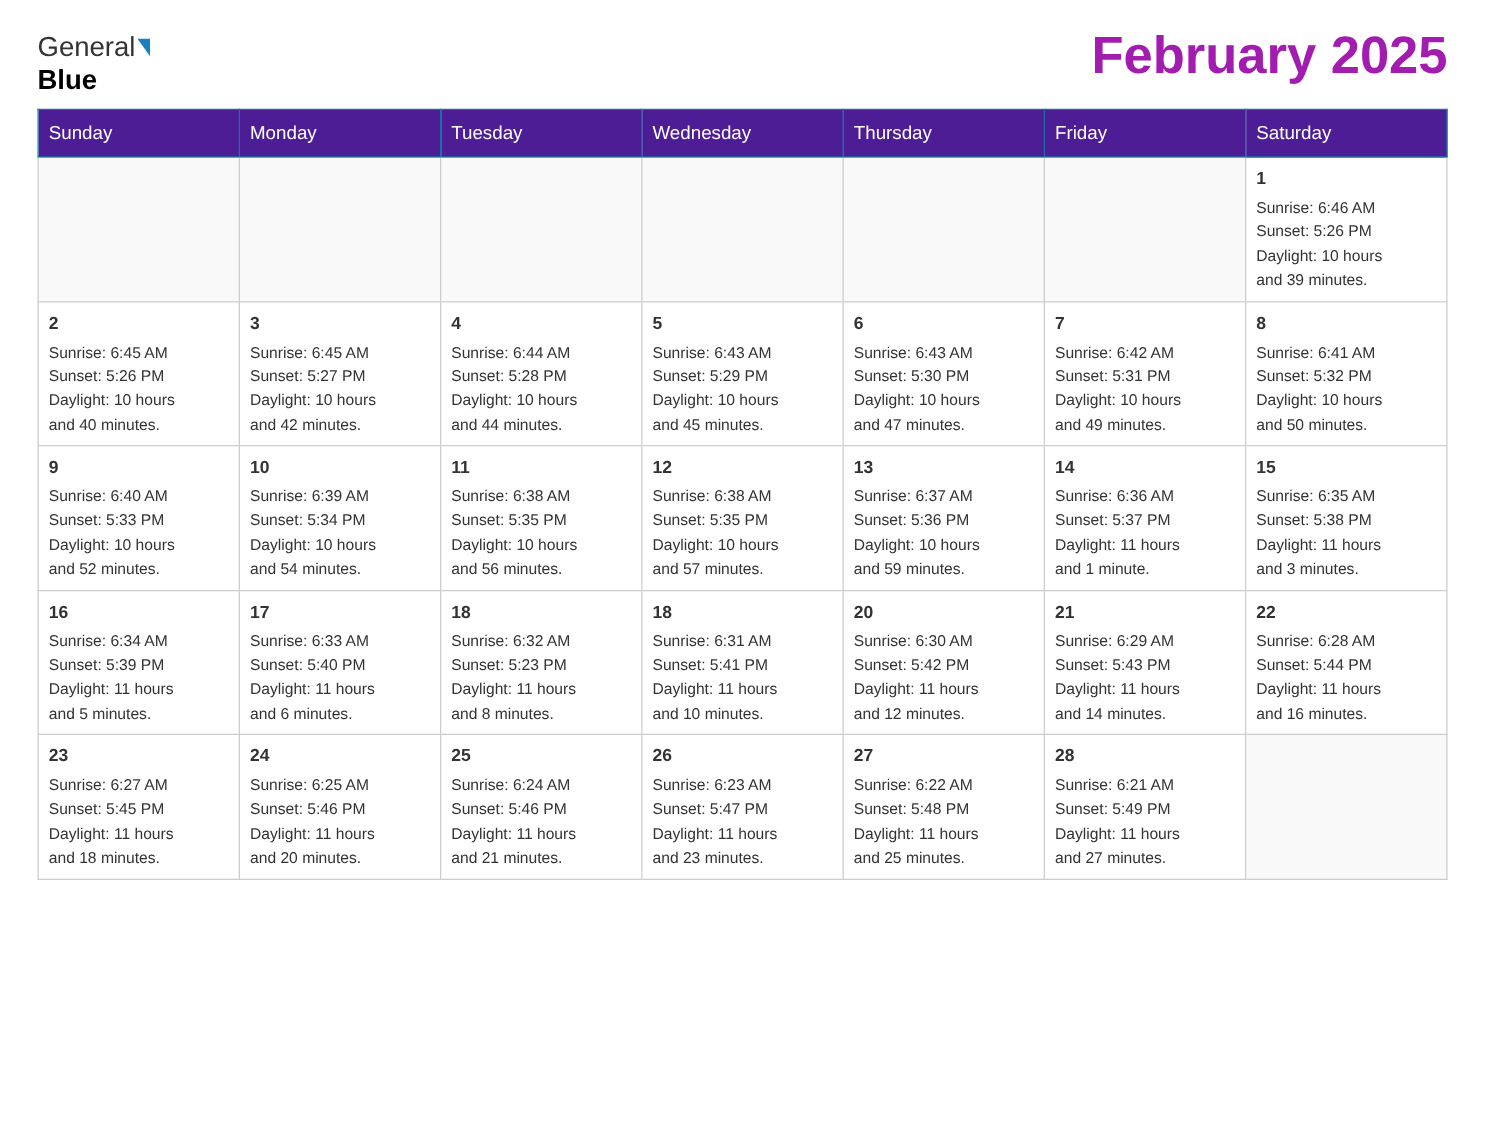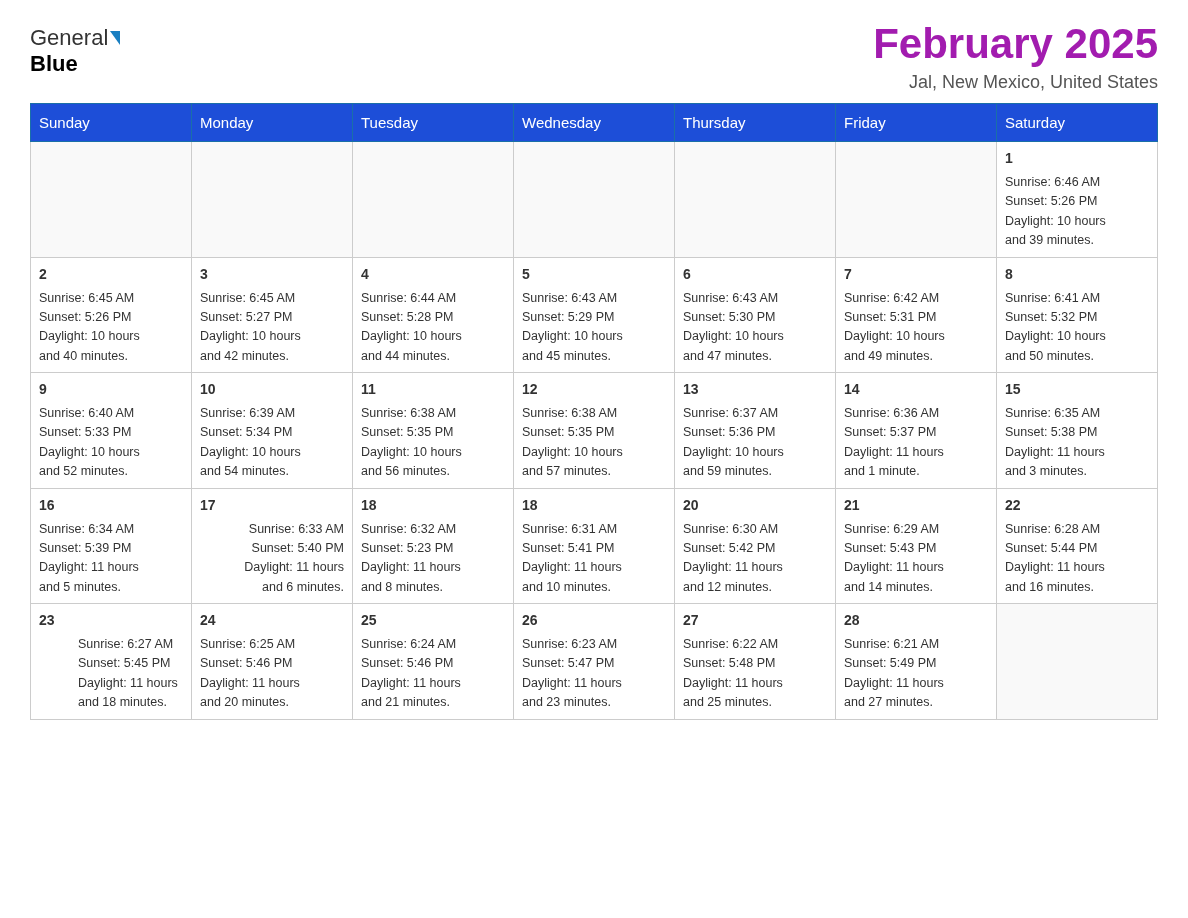--- a/index.html
+++ b/index.html
@@ -57,21 +57,21 @@
       font-size: 18px;
       color: #555;
       margin-top: 4px;
     }
     .calendar {
       width: 100%;
       border-collapse: collapse;
       margin-top: 10px;
     }
     .calendar thead th {
-      background-color: #1d4ed8;
+      background-color: #4c1d95;
       color: #fff;
       padding: 10px 8px;
       font-size: 15px;
       font-weight: normal;
       text-align: left;
       border: 1px solid #1a6fa8;
     }
     .calendar tbody td {
       vertical-align: top;
       border: 1px solid #ccc;
@@ -108,21 +108,20 @@
     <div class="logo-line">
       <span class="logo-general">General</span>
       <span class="logo-arrow"></span>
     </div>
     <div>
       <span class="logo-blue">Blue</span>
     </div>
   </div>
   <div class="title-section">
     <div class="calendar-title">February 2025</div>
-    <div class="calendar-subtitle">Jal, New Mexico, United States</div>
   </div>
 </div>
 
 <table class="calendar">
   <thead>
     <tr>
     <th>Sunday</th>
         <th>Monday</th>
         <th>Tuesday</th>
         <th>Wednesday</th>
@@ -252,21 +251,21 @@
       <tr class="row-divider">
         <td>
           <span class="day-number">16</span>
           <div class="day-info" style="white-space: pre-line;">Sunrise: 6:34 AM
 Sunset: 5:39 PM
 Daylight: 11 hours
 and 5 minutes.</div>
         </td>
         <td>
           <span class="day-number">17</span>
-          <div class="day-info" style="white-space: pre-line; text-align: right;">Sunrise: 6:33 AM
+          <div class="day-info" style="white-space: pre-line;">Sunrise: 6:33 AM
 Sunset: 5:40 PM
 Daylight: 11 hours
 and 6 minutes.</div>
         </td>
         <td>
           <span class="day-number">18</span>
           <div class="day-info" style="white-space: pre-line;">Sunrise: 6:32 AM
 Sunset: 5:23 PM
 Daylight: 11 hours
 and 8 minutes.</div>
@@ -296,21 +295,21 @@
           <span class="day-number">22</span>
           <div class="day-info" style="white-space: pre-line;">Sunrise: 6:28 AM
 Sunset: 5:44 PM
 Daylight: 11 hours
 and 16 minutes.</div>
         </td>
       </tr>
       <tr class="row-divider">
         <td>
           <span class="day-number">23</span>
-          <div class="day-info" style="white-space: pre-line; margin-left: 39px;">Sunrise: 6:27 AM
+          <div class="day-info" style="white-space: pre-line;">Sunrise: 6:27 AM
 Sunset: 5:45 PM
 Daylight: 11 hours
 and 18 minutes.</div>
         </td>
         <td>
           <span class="day-number">24</span>
           <div class="day-info" style="white-space: pre-line;">Sunrise: 6:25 AM
 Sunset: 5:46 PM
 Daylight: 11 hours
 and 20 minutes.</div>

